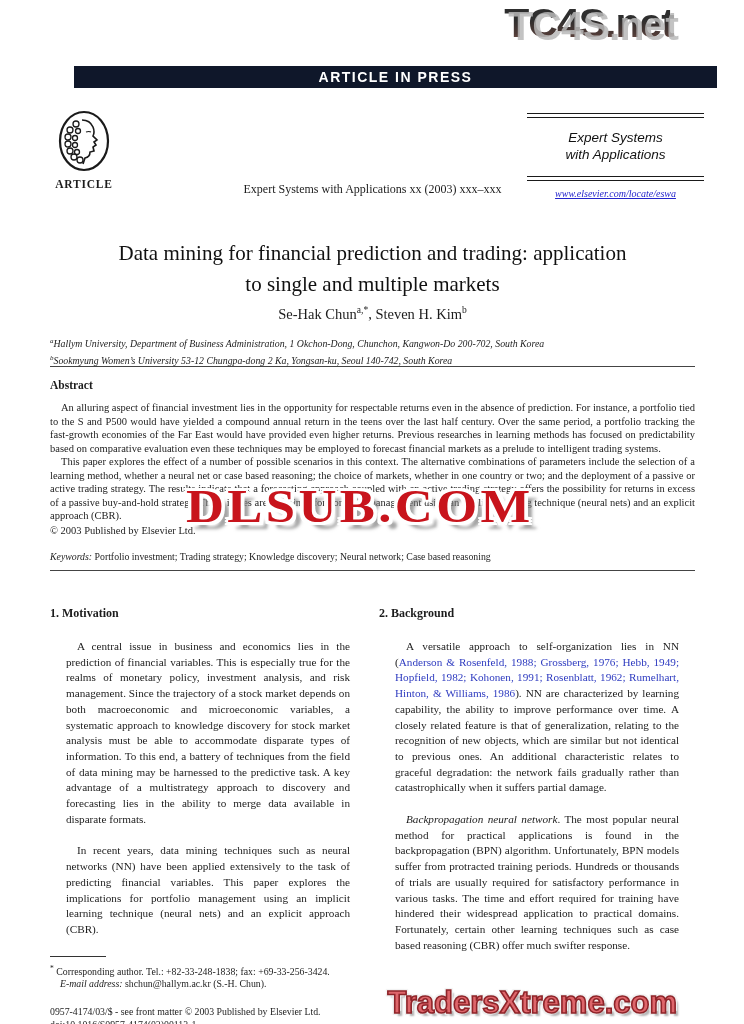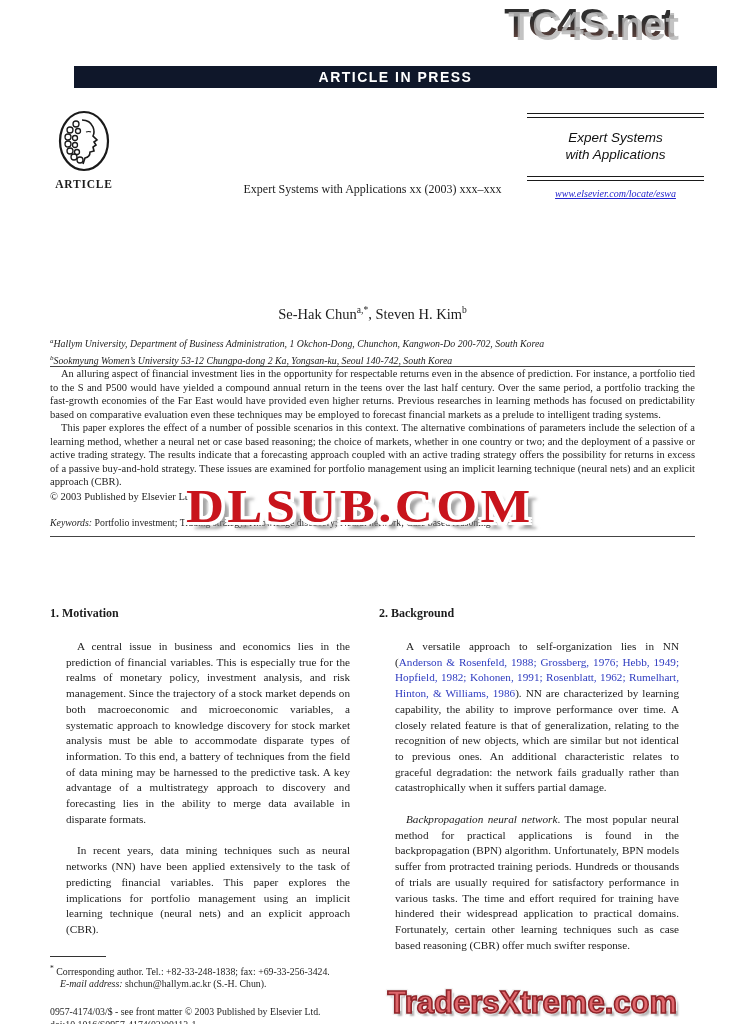--- a/index.html
+++ b/index.html
@@ -101,30 +101,35 @@
   <div class="jbox">
     <div class="dline"></div>
     <div class="jname">
       <div>Expert Systems</div>
       <div>with Applications</div>
     </div>
     <div class="dline"></div>
     <div class="jurl">www.elsevier.com/locate/eswa</div>
   </div>
 
+  <div class="title">
+    <div>Data mining for financial prediction and trading: application</div>
+    <div>to single and multiple markets</div>
+  </div>
 
   <div class="authors"><span>Se-Hak Chun</span><sup>a,*</sup><span>, </span><span>Steven H. Kim</span><sup>b</sup></div>
 
   <div class="affils">
     <div><sup>a</sup><span>Hallym University, Department of Business Administration, 1 Okchon-Dong, Chunchon, Kangwon-Do 200-702, South Korea</span></div>
     <div><sup>b</sup><span>Sookmyung Women’s University 53-12 Chungpa-dong 2 Ka, Yongsan-ku, Seoul 140-742, South Korea</span></div>
   </div>
 
   <div class="midblock">
     <div class="hrule"></div>
+    <h3 class="abs-h">Abstract</h3>
     <p class="abs-p">An alluring aspect of financial investment lies in the opportunity for respectable returns even in the absence of prediction. For instance, a portfolio tied to the S and P500 would have yielded a compound annual return in the teens over the last half century. Over the same period, a portfolio tracking the fast-growth economies of the Far East would have provided even higher returns. Previous researches in learning methods has focused on predictability based on comparative evaluation even these techniques may be employed to forecast financial markets as a prelude to intelligent trading systems.</p>
     <p class="abs-p">This paper explores the effect of a number of possible scenarios in this context. The alternative combinations of parameters include the selection of a learning method, whether a neural net or case based reasoning; the choice of markets, whether in one country or two; and the deployment of a passive or active trading strategy. The results indicate that a forecasting approach coupled with an active trading strategy offers the possibility for returns in excess of a passive buy-and-hold strategy. These issues are examined for portfolio management using an implicit learning technique (neural nets) and an explicit approach (CBR).</p>
     <p class="abs-c">© 2003 Published by Elsevier Ltd.</p>
     <p class="kw"><i>Keywords:</i><span> Portfolio investment; Trading strategy; Knowledge discovery; Neural network; Case based reasoning</span></p>
     <div class="hrule"></div>
   </div>
 
   <div class="cols">
     <div class="col">
       <h3 class="sec-h">1. Motivation</h3>

